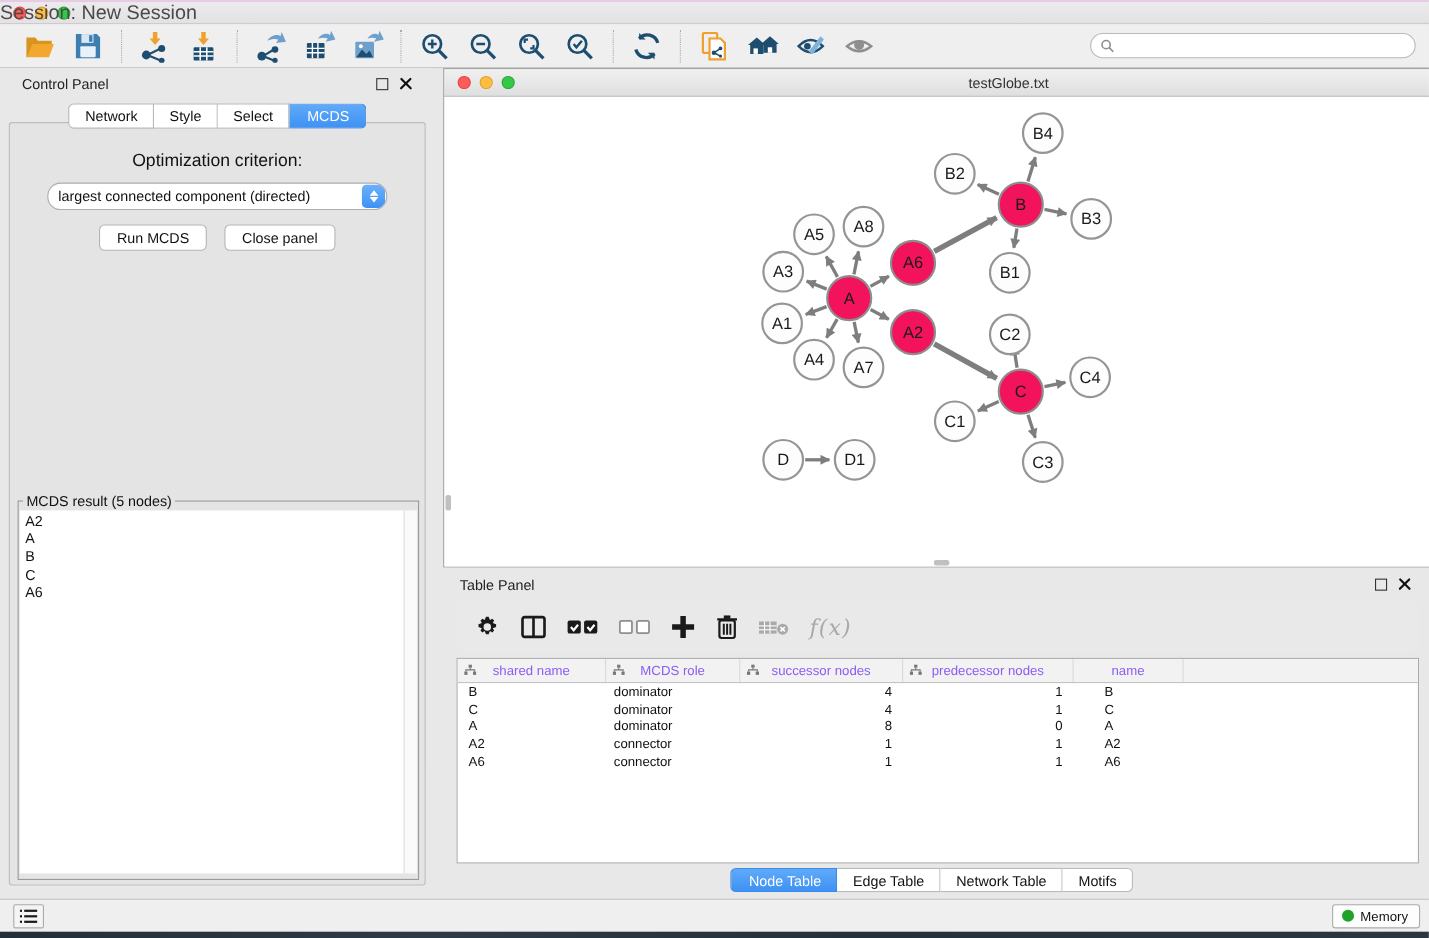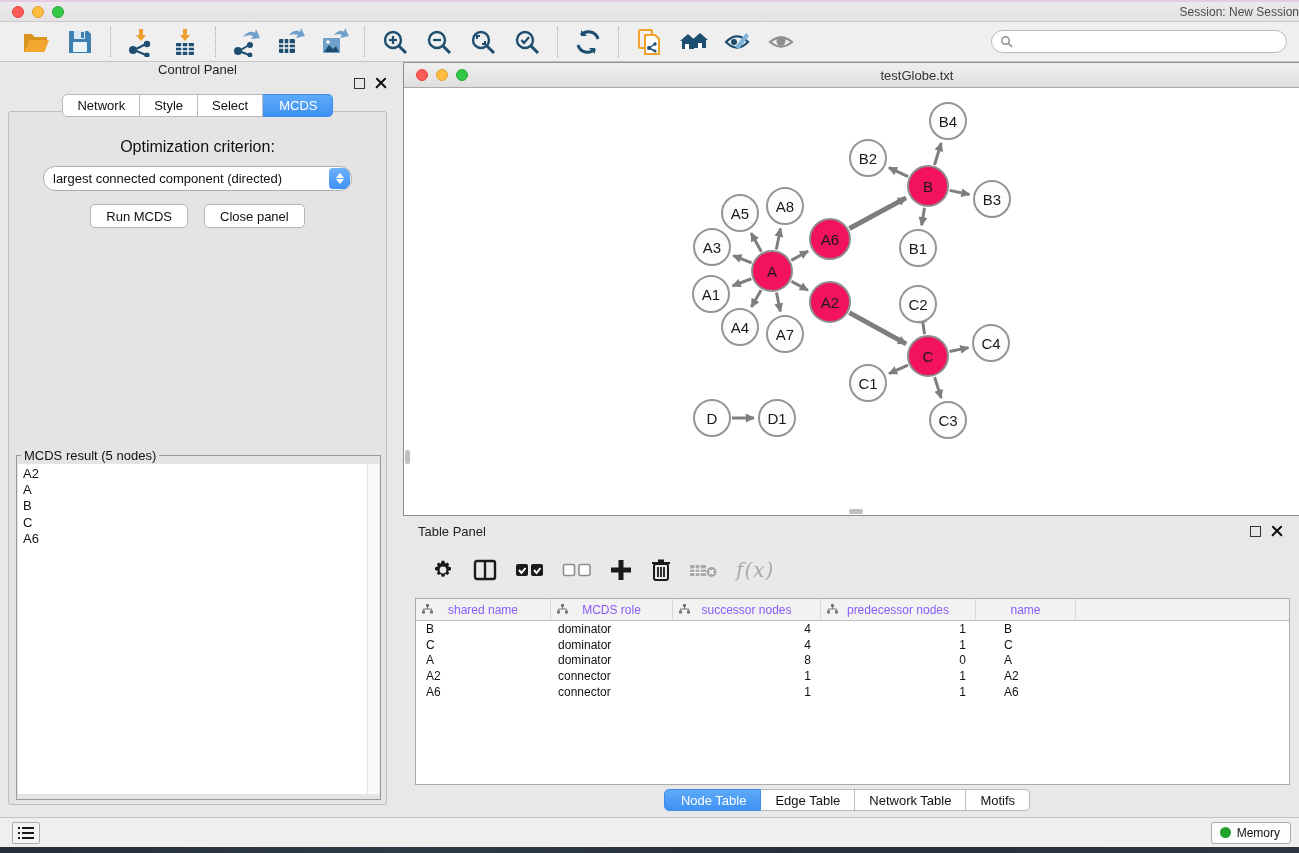--- a/index.html
+++ b/index.html
@@ -9,36 +9,36 @@
   
   .topline { position:absolute; left:0; top:0; width:100%; height:2px; background:#E6CBE2; }
   .titlebar { position:absolute; left:0; top:2px; width:100%; height:20px;
               background:linear-gradient(#ECEAEC,#E3E1E3); border-bottom:1px solid #C9C9C9;
               display:flex; align-items:center; }
   .lights { display:flex; gap:8px; margin-left:12px; }
   .light { width:12px; height:12px; border-radius:50%; }
   .light.red { background:#FC5B57; border:1px solid #E2453F; }
   .light.yellow { background:#FDBE3F; border:1px solid #E0A131; }
   .light.green { background:#34C848; border:1px solid #2AA737; }
-  .titlebar .title { position:absolute; left:0; right:0; text-align:right; font-size:12px; color:#4A4A4A; }
+  .titlebar .title { position:absolute; left:0; right:0; text-align:left; font-size:18px; color:#4A4A4A; }
 
   .toolbar { position:absolute; left:0; top:22px; width:100%; height:40px; background:#EFEFEF;
              border-bottom:1px solid #C6C6C6; display:flex; align-items:center; padding:0 10px; }
   .tb-group { display:flex; align-items:center; gap:8px; padding:0 8px; }
   .tb-sep { width:1px; height:30px; border-left:1px dotted #ABABAB; margin:0 4px; }
   .tb-btn { width:36px; height:34px; display:flex; align-items:center; justify-content:center; cursor:default; }
   .tb-btn svg { width:30px; height:30px; }
   .search-wrap { margin-left:auto; margin-right:2px; }
   .search-field { width:296px; height:23px; background:#fff; border:1px solid #B9B9B9; border-radius:12px;
                   display:flex; align-items:center; padding-left:8px; gap:5px; }
   .search-field input { border:none; outline:none; flex:1; font-size:12px; background:transparent; height:18px; }
 
   
   .control-panel { position:absolute; left:0; top:62px; width:395px; height:755px; background:#E8E8E8; }
-  .cp-header { height:28px; display:flex; align-items:center; padding:0 8px;flex-direction:column; }
+  .cp-header { height:28px; display:flex; align-items:center; padding:0 20px; }
   .cp-header .cp-title { font-size:13px; color:#222; }
   .win-btns { margin-left:auto; display:flex; gap:10px; align-items:center; }
   .float-btn { width:11px; height:11px; border:1.6px solid #333; background:transparent; }
   .close-x { width:12px; height:12px; position:relative; }
   .close-x:before,.close-x:after { content:""; position:absolute; left:-1px; top:5px; width:14px; height:2.4px;
       background:#111; border-radius:1px; }
   .close-x:before { transform:rotate(45deg); } .close-x:after { transform:rotate(-45deg); }
 
   .cp-tabs { display:flex; justify-content:center; margin-top:4px; position:relative; z-index:2; }
   .seg-tab { height:23px; padding:0 14px; background:#fff; border:1px solid #B9B9B9; border-left:none;

